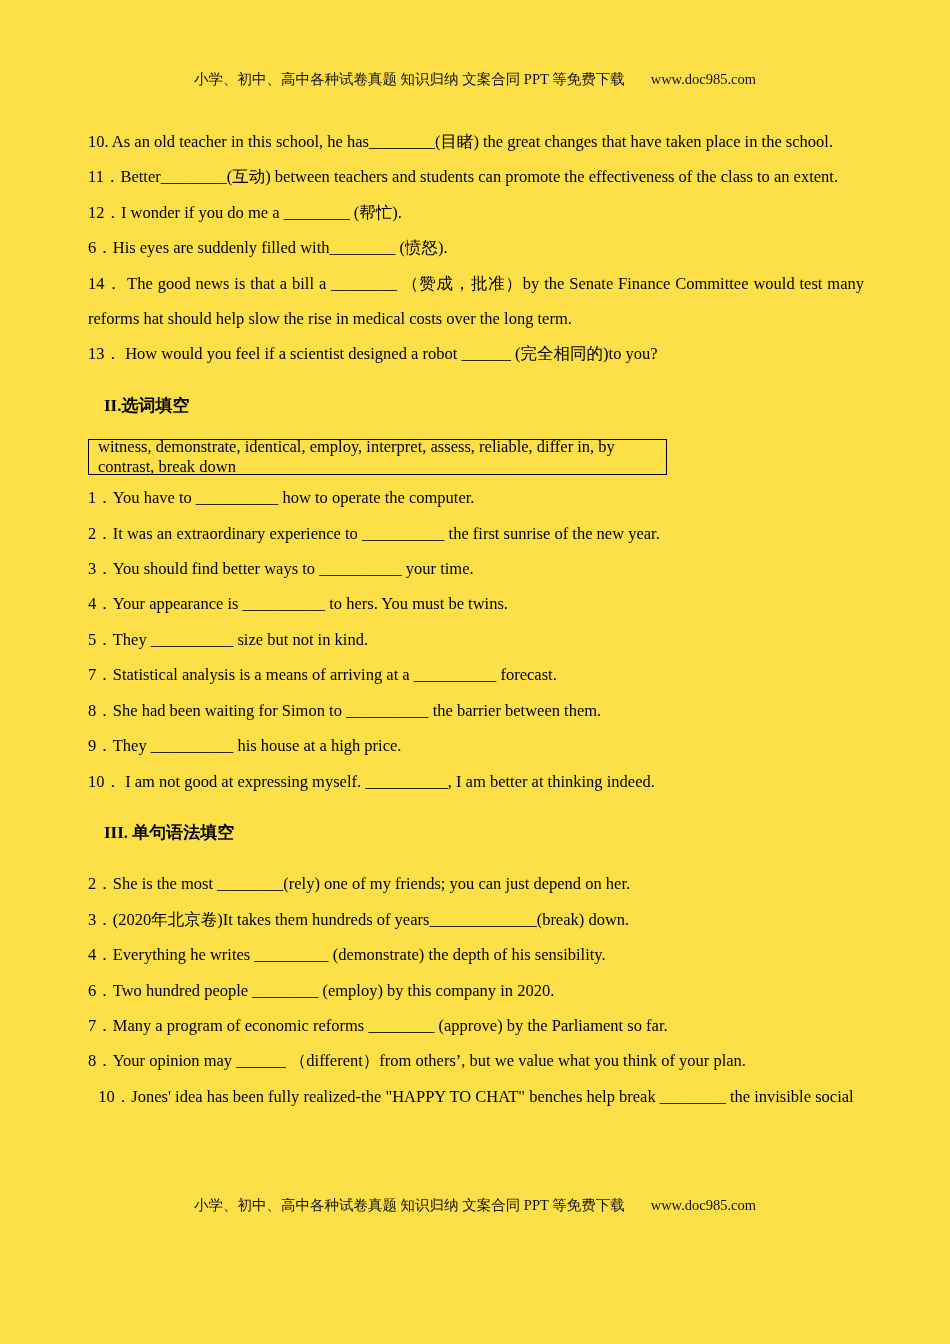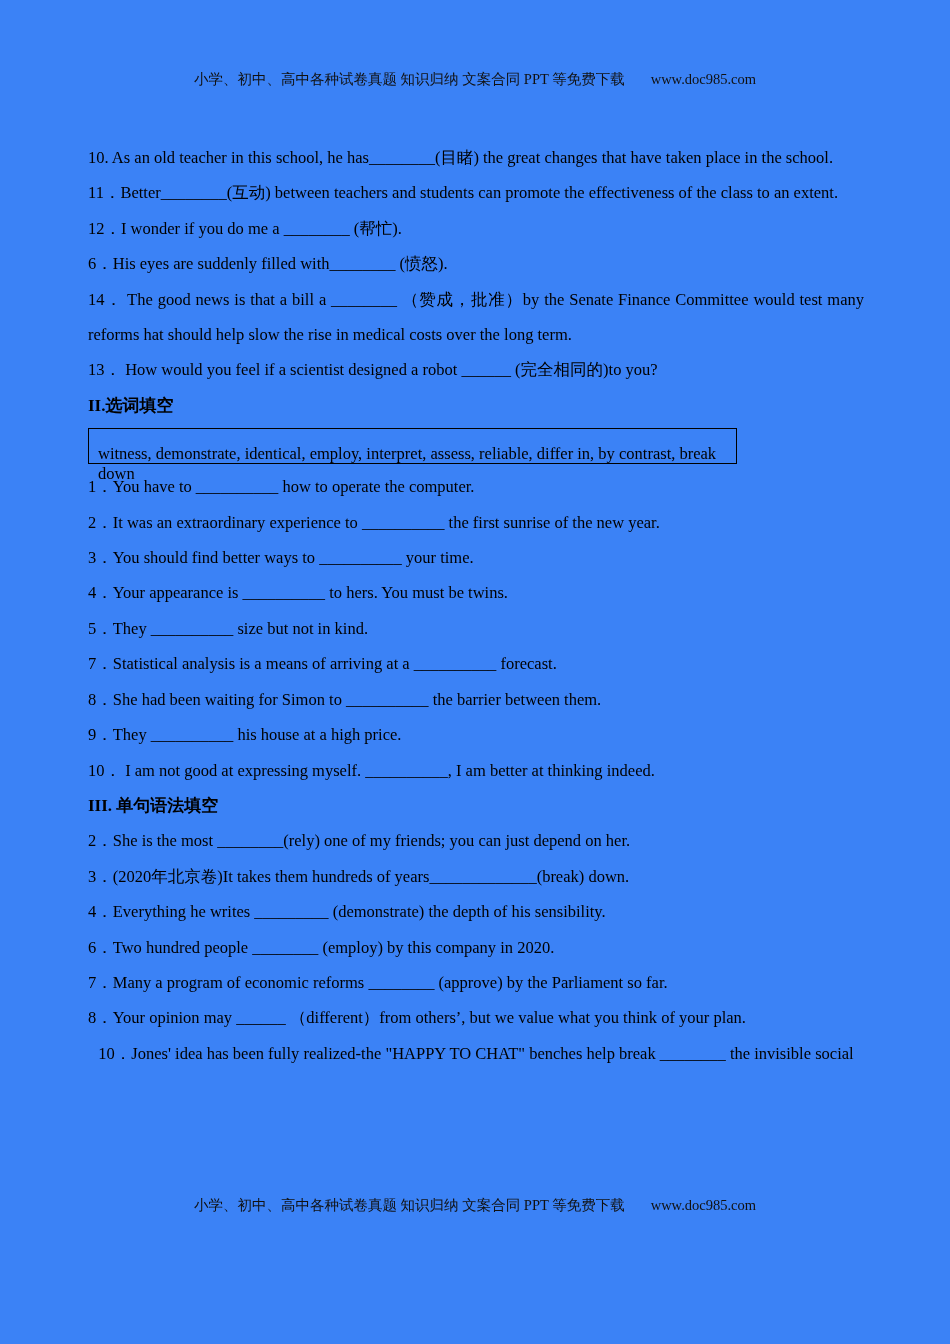--- a/index.html
+++ b/index.html
@@ -1,64 +1,64 @@
 <!DOCTYPE html>
 <html><head>
 <meta charset="utf-8">
 <style>
   * { box-sizing: border-box; }
   html, body { margin: 0; padding: 0; background: #ffffff; }
   .page {
     position: relative;
     width: 950px;
     height: 1344px;
-    background: #3b82f6;
+    background: #fde047;
     color: #000000;
     font-family: "Liberation Serif", "DejaVu Serif", serif;
     overflow: hidden;
   }
   .page-header, .page-footer {
     position: absolute;
     left: 0;
     width: 100%;
     text-align: center;
     font-size: 14.5px;
     color: #111111;
     white-space: nowrap;
   }
   .page-header { top: 70px; }
   .page-footer { top: 1196px; }
   .hdr-url { margin-left: 26px; }
   .content {
     position: absolute;
-    top: 140px;
+    top: 124px;
     left: 88px;
     width: 776px;
   }
   p.line {
     margin: 0;
     font-size: 16.5px;
     line-height: 35.4px;
     text-align: justify;
   }
   p.nowrapline { text-align: center; }
   .section-heading {
-    margin: 0;
+    margin: 16px;
     font-size: 17px;
     font-weight: bold;
     line-height: 35.4px;
   }
   .word-bank-box {
-    width: 649px;
+    width: 579px;
     border: 1px solid #000000;
     margin: 5px 0 5px 0;
     padding: 15px 9px;
     height: 36px;
     display: flex;
-    align-items: flex-start;
+    align-items: center;
   }
   .word-bank-box span {
     font-size: 16.5px;
     line-height: 20px;
   }
 </style>
 </head>
 <body>
 
 <div class="page">

